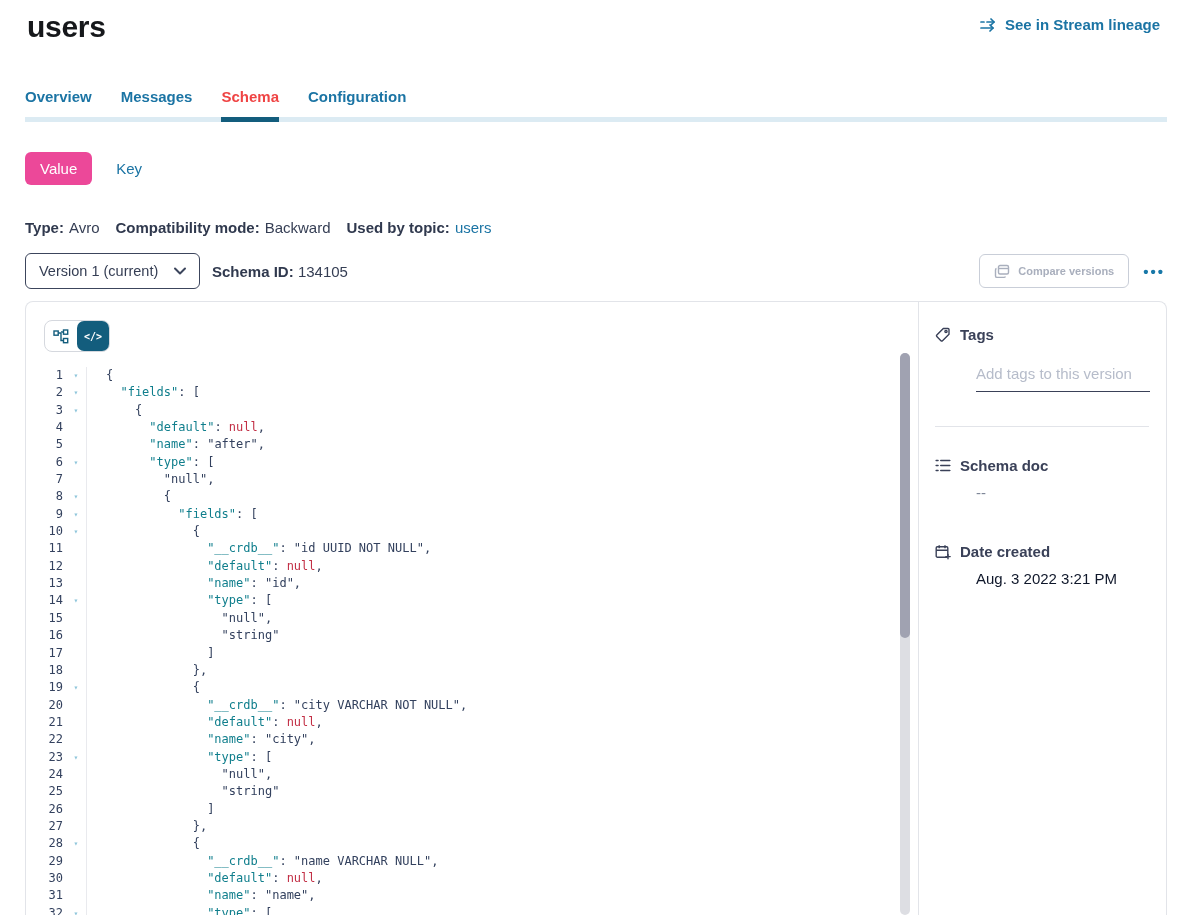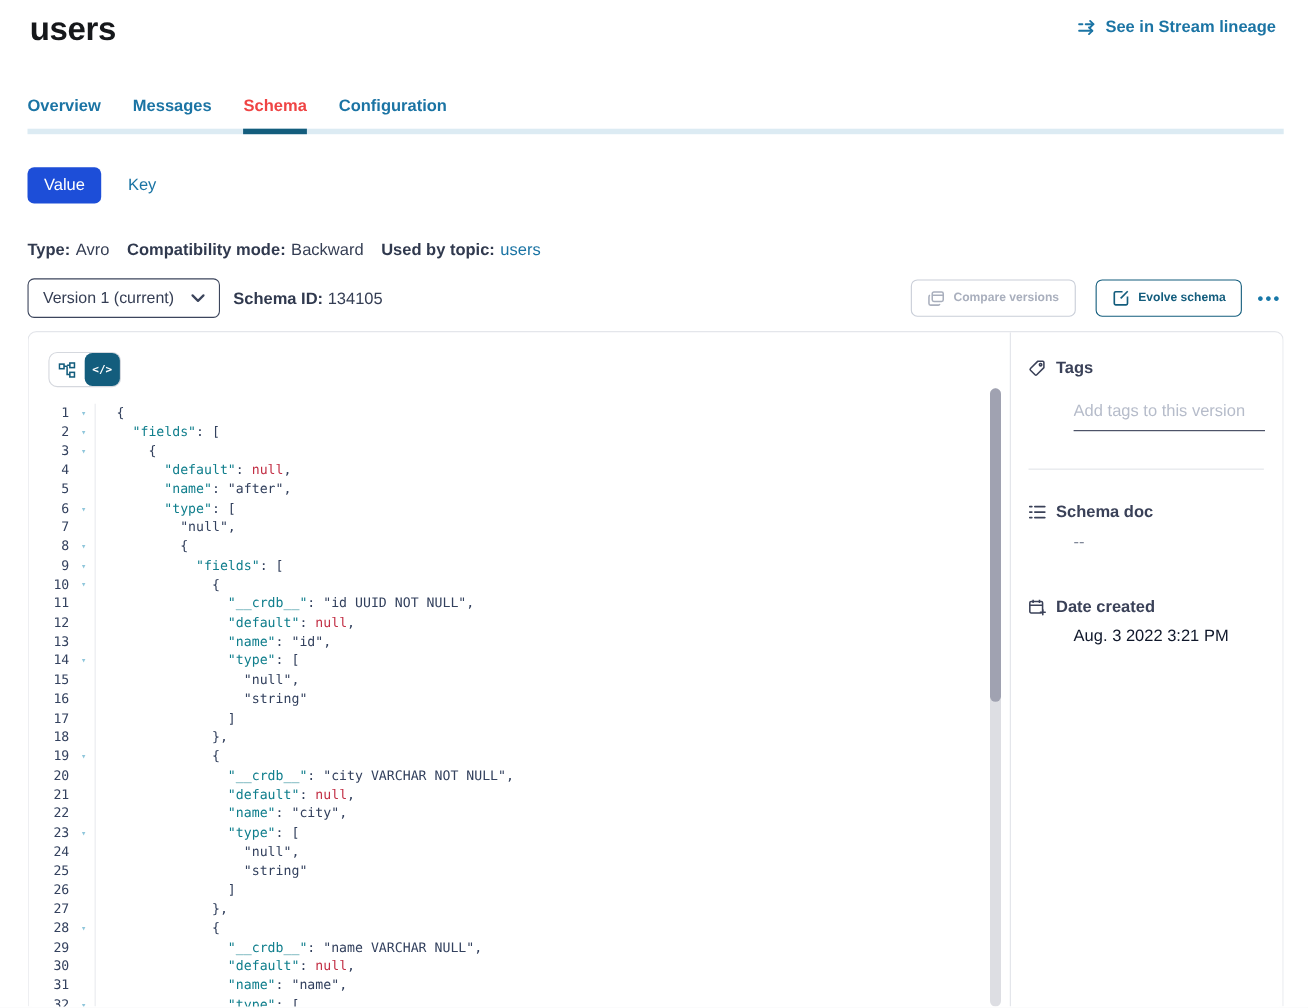--- a/index.html
+++ b/index.html
@@ -19,21 +19,21 @@
   .tabs { position:relative; margin:44px 22px 0 25px; display:flex; gap:29px; }
   .tabs .track { position:absolute; left:0; right:0; bottom:0; height:5px; background:#DCEBF3; }
   .tab { position:relative; padding-bottom:17px; font-size:15px; font-weight:600;
     color:#1B74A4; cursor:pointer; }
   .tab.active { color:#ef4444; }
   .tab.active::after { content:""; position:absolute; left:0; right:0; bottom:0; height:5px;
     background:#135D7D; z-index:1; }
 
   
   .vk-row { display:flex; align-items:center; gap:24px; margin:30px 0 0 25px; }
-  .value-btn { background:#1d4ed8; color:#fff; border:none; border-radius:6px;
+  .value-btn { background:#ec4899; color:#fff; border:none; border-radius:6px;
     padding:8px 15px; font-size:15px; font-family:inherit; cursor:pointer; }
   .key-link { color:#1B74A4; font-size:15px; cursor:pointer; }
 
   
   .meta-row { display:flex; align-items:center; gap:16px; margin:34px 0 0 25px;
     font-size:15px; color:#353E54; }
   .meta-pair { display:flex; gap:5px; }
   .meta-label { font-weight:700; color:#30394E; }
   .meta-link { color:#1B74A4; cursor:pointer; }
 
@@ -165,29 +165,20 @@
     <div class="vb-right">
       <button class="btn btn-compare">
         <span>
           <svg width="16" height="15" viewBox="0 0 16 15" fill="none" stroke="#A9AFBD" stroke-width="1.4" stroke-linejoin="round">
             <rect x="4.5" y="1.5" width="10" height="8.5" rx="1.5"></rect>
             <path d="M4.5 4.5 h10"></path>
             <path d="M2.5 4.5 a1.5 1.5 0 0 0 -1 1.4 v6 a1.5 1.5 0 0 0 1.5 1.5 h7 a1.5 1.5 0 0 0 1.4 -1"></path>
           </svg>
         </span>
         <span>Compare versions</span>
-      </button>
-      <button class="btn btn-evolve">
-        <span>
-          <svg width="16" height="16" viewBox="0 0 16 16" fill="none" stroke="#135D7D" stroke-width="1.5" stroke-linejoin="round">
-            <path d="M14 6.5 V13 a1.2 1.2 0 0 1 -1.2 1.2 H3.2 A1.2 1.2 0 0 1 2 13 V3.4 A1.2 1.2 0 0 1 3.2 2.2 H9.5"></path>
-            <path d="M14.2 1.8 L7.8 8.2"></path>
-          </svg>
-        </span>
-        <span>Evolve schema</span>
       </button>
       <button class="more-btn">•••</button>
     </div>
   </div>
 
   <div class="panel">
 
     <div class="code-pane">
       <div class="view-toggle">
         <button class="vt-seg">

